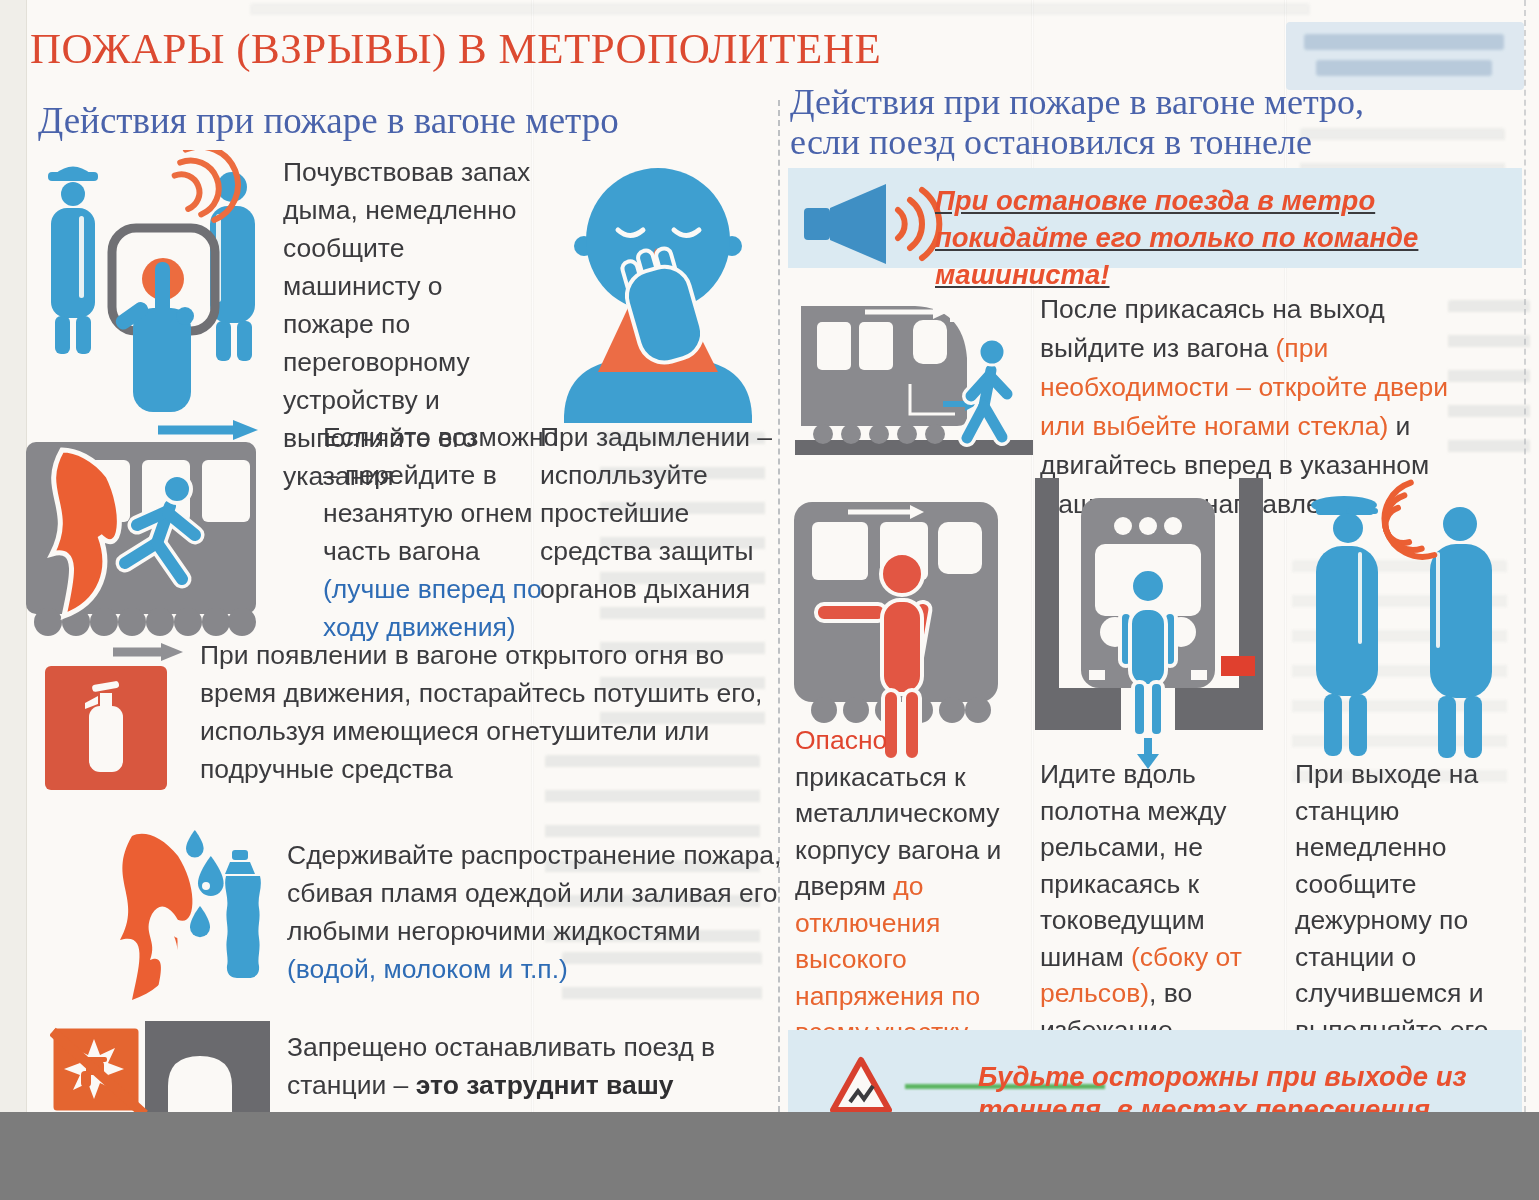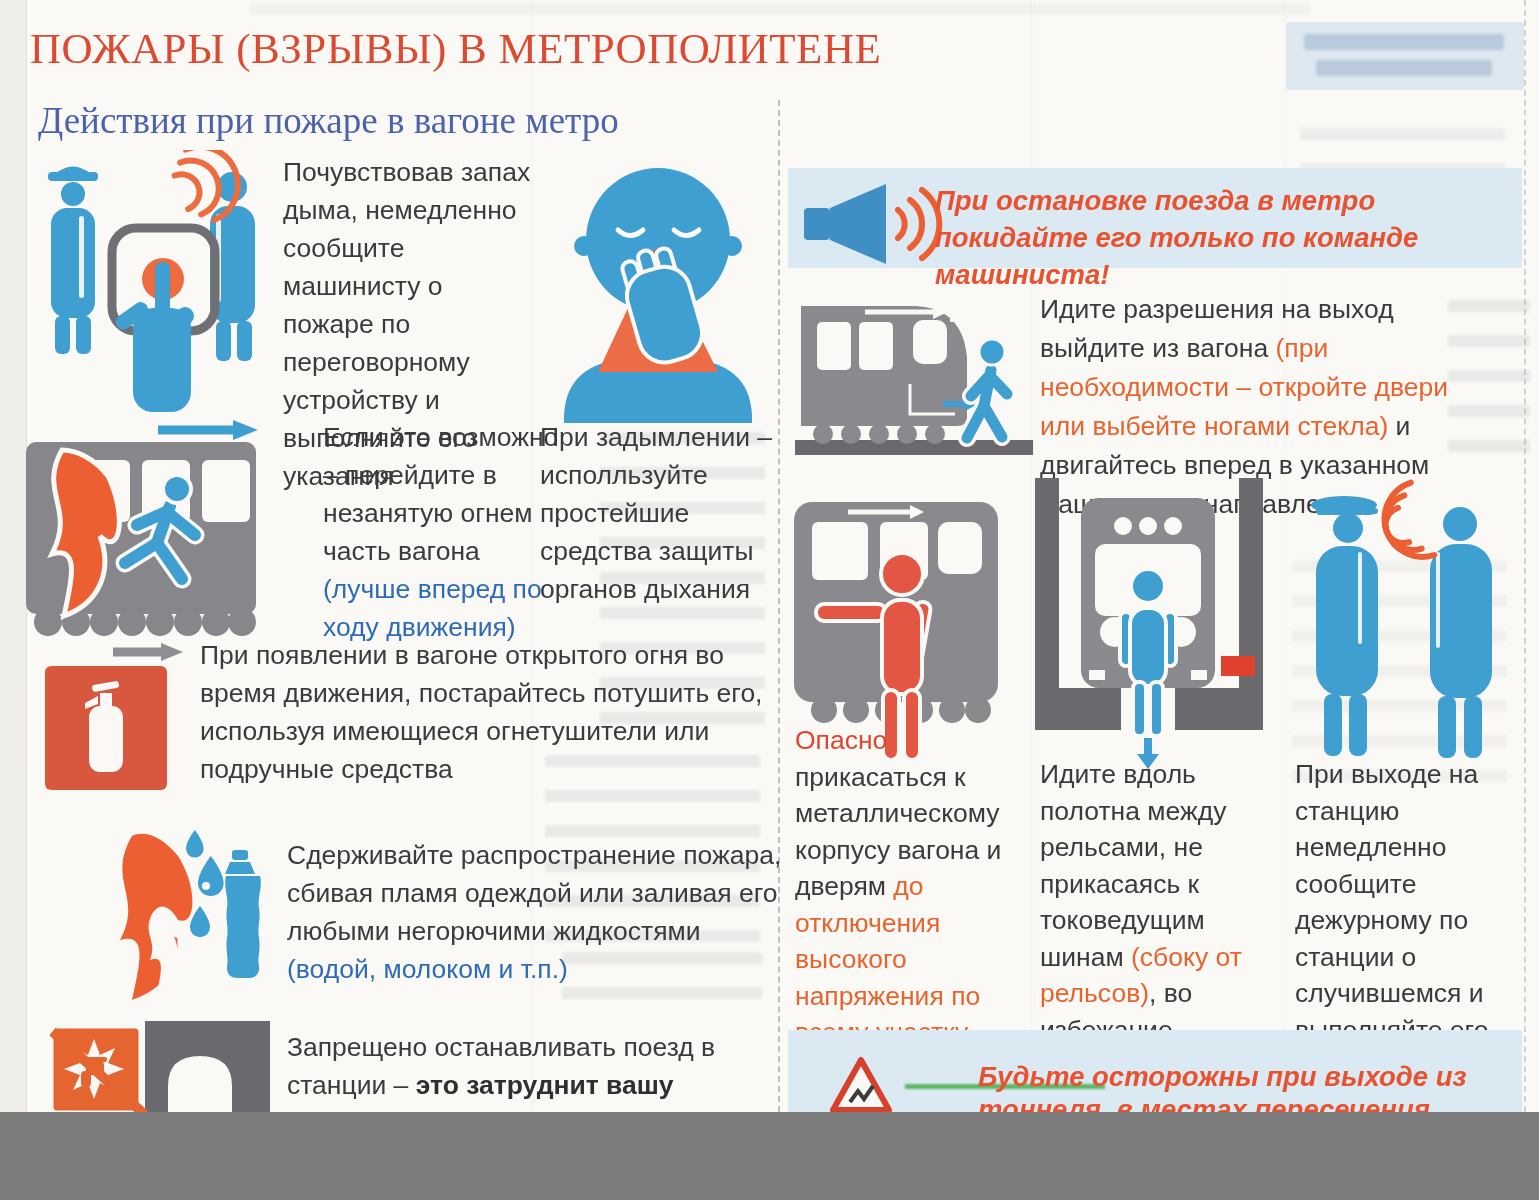--- a/index.html
+++ b/index.html
@@ -47,20 +47,24 @@
 
   <div class="abs" style="left:1286px;top:22px;width:238px;height:68px;background:#D9E6EF;opacity:.85;border-radius:4px;filter:blur(.6px);">
     <div class="abs" style="left:18px;top:12px;width:200px;height:16px;background:#9FB6CF;opacity:.75;border-radius:3px;filter:blur(1.6px);"></div>
     <div class="abs" style="left:30px;top:38px;width:176px;height:16px;background:#9FB6CF;opacity:.75;border-radius:3px;filter:blur(1.6px);"></div>
   </div>
 
   <div class="abs serif title" style="left:30px;top:24px;">ПОЖАРЫ (ВЗРЫВЫ) В МЕТРОПОЛИТЕНЕ</div>
 
   <div class="abs serif subhead" style="left:38px;top:80px;white-space:nowrap;">Действия при пожаре в вагоне метро</div>
 
+  <div class="abs serif" style="left:790px;top:82px;font-size:36px;line-height:40px;color:#4A63AB;">
+    <div>Действия при пожаре в вагоне метро,</div>
+    <div>если поезд остановился в тоннеле</div>
+  </div>
 
   <div class="abs dashline" style="left:778px;top:100px;height:1012px;opacity:.75;"></div>
   <div class="abs dashline" style="left:1524px;top:0;height:1112px;opacity:.5;"></div>
 
   <svg class="abs" style="left:35px;top:150px;" width="235" height="265" viewBox="0 0 235 265">
     <g fill="#3E9FD0">
       <path d="M20,24 q18,-15 36,0 z"></path>
       <rect x="13" y="22" width="50" height="9" rx="4"></rect>
       <circle cx="38" cy="44" r="12"></circle>
       <rect x="16" y="58" width="44" height="110" rx="16"></rect>
@@ -198,21 +202,21 @@
   <div class="abs banner-bg" style="left:788px;top:168px;width:734px;height:100px;"></div>
   <svg class="abs" style="left:800px;top:180px;" width="160" height="88" viewBox="0 0 160 88">
     <rect x="4" y="28" width="26" height="32" rx="4" fill="#3F8FC4"></rect>
     <path d="M30,28 L86,4 L86,84 L30,60 Z" fill="#3F8FC4"></path>
     <g fill="none" stroke="#EB5F33" stroke-width="6" stroke-linecap="round">
       <path d="M98,30 A18,18 0 0 1 98,58"></path>
       <path d="M110,20 A30,30 0 0 1 110,68"></path>
       <path d="M122,10 A42,42 0 0 1 122,78"></path>
     </g>
   </svg>
-  <div class="abs banner-txt" style="left:935px;top:182px;width:575px;"><span class="s-banner">При остановке поезда в метро покидайте его только по команде машиниста!</span></div>
+  <div class="abs banner-txt" style="left:935px;top:182px;width:575px;text-decoration:underline;"><span class="s-banner">При остановке поезда в метро покидайте его только по команде машиниста!</span></div>
 
   <svg class="abs" style="left:795px;top:288px;" width="238" height="180" viewBox="0 0 238 180">
     <rect x="0" y="152" width="238" height="15" fill="#6A6A6E"></rect>
     <path d="M6,18 H120 Q168,20 172,70 V130 Q172,138 162,138 H6 Z" fill="#8A8A8E"></path>
     <g fill="#8A8A8E">
       <circle cx="28" cy="146" r="10"></circle>
         <circle cx="56" cy="146" r="10"></circle>
       <circle cx="84" cy="146" r="10"></circle>
         <circle cx="112" cy="146" r="10"></circle>
         <circle cx="140" cy="146" r="10"></circle>
@@ -237,21 +241,21 @@
     </g>
     <g fill="none" stroke="#3E9FD0" stroke-width="11" stroke-linecap="round">
       <path d="M196,82 L189,118"></path>
         <path d="M194,88 L176,108"></path>
         <path d="M195,88 L212,106"></path>
       <path d="M189,118 L172,150"></path>
         <path d="M189,118 L207,149"></path>
     </g>
     <circle cx="197" cy="64" r="13" fill="#3E9FD0" stroke="#FBF9F6" stroke-width="3"></circle>
   </svg>
-  <div class="abs body-txt" style="left:1040px;top:290px;width:430px;line-height:39px;"><span class="s-dark">Идите разрешения на выход выйдите из вагона </span><span class="s-orange">(при необходимости – откройте двери или выбейте ногами стекла)</span><span class="s-dark"> и двигайтесь вперед в указанном машинистом направлении</span></div>
+  <div class="abs body-txt" style="left:1040px;top:290px;width:430px;line-height:39px;"><span class="s-dark">После прикасаясь на выход выйдите из вагона </span><span class="s-orange">(при необходимости – откройте двери или выбейте ногами стекла)</span><span class="s-dark"> и двигайтесь вперед в указанном машинистом направлении</span></div>
 
   <svg class="abs" style="left:790px;top:478px;" width="228" height="290" viewBox="0 0 228 290">
     <rect x="4" y="24" width="204" height="200" rx="18" fill="#8A8A8E"></rect>
     <g fill="#8A8A8E">
       <circle cx="34" cy="232" r="13"></circle>
         <circle cx="66" cy="232" r="13"></circle>
         <circle cx="98" cy="232" r="13"></circle>
       <circle cx="130" cy="232" r="13"></circle>
         <circle cx="162" cy="232" r="13"></circle>
         <circle cx="188" cy="232" r="13"></circle>

